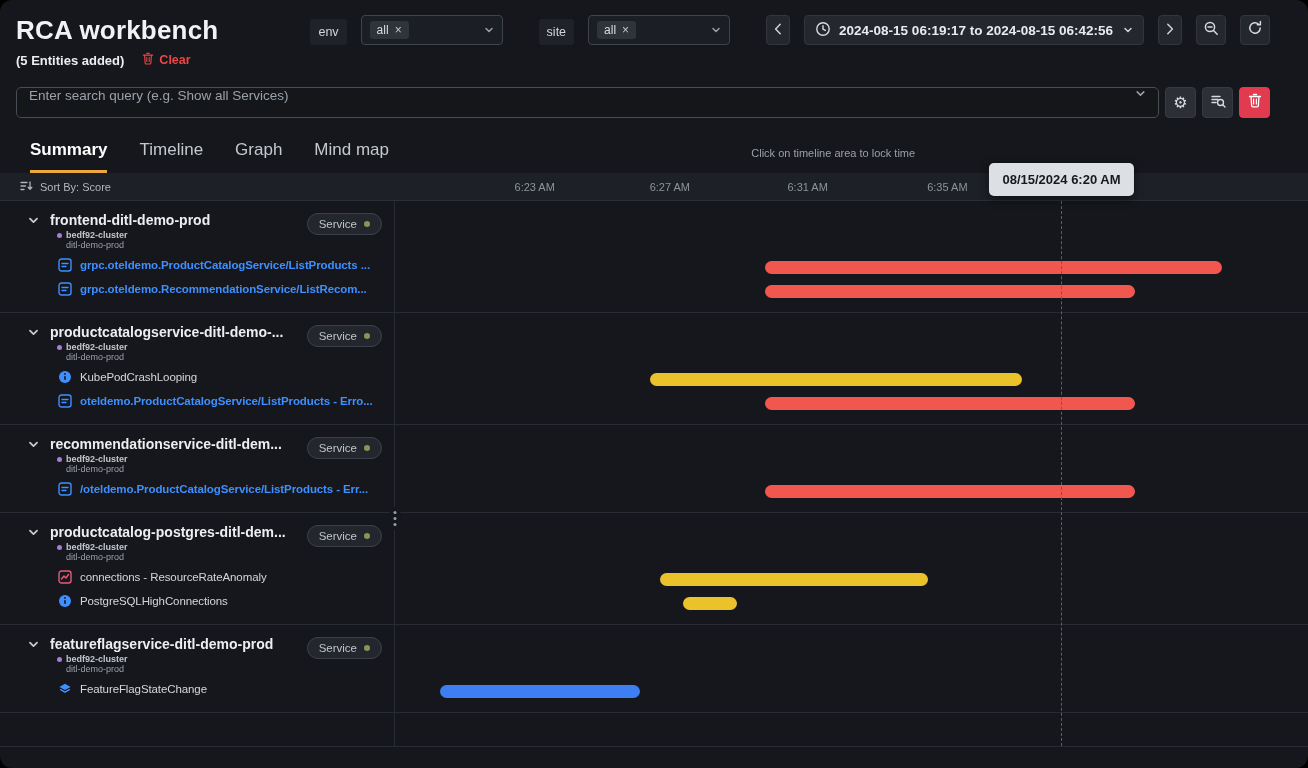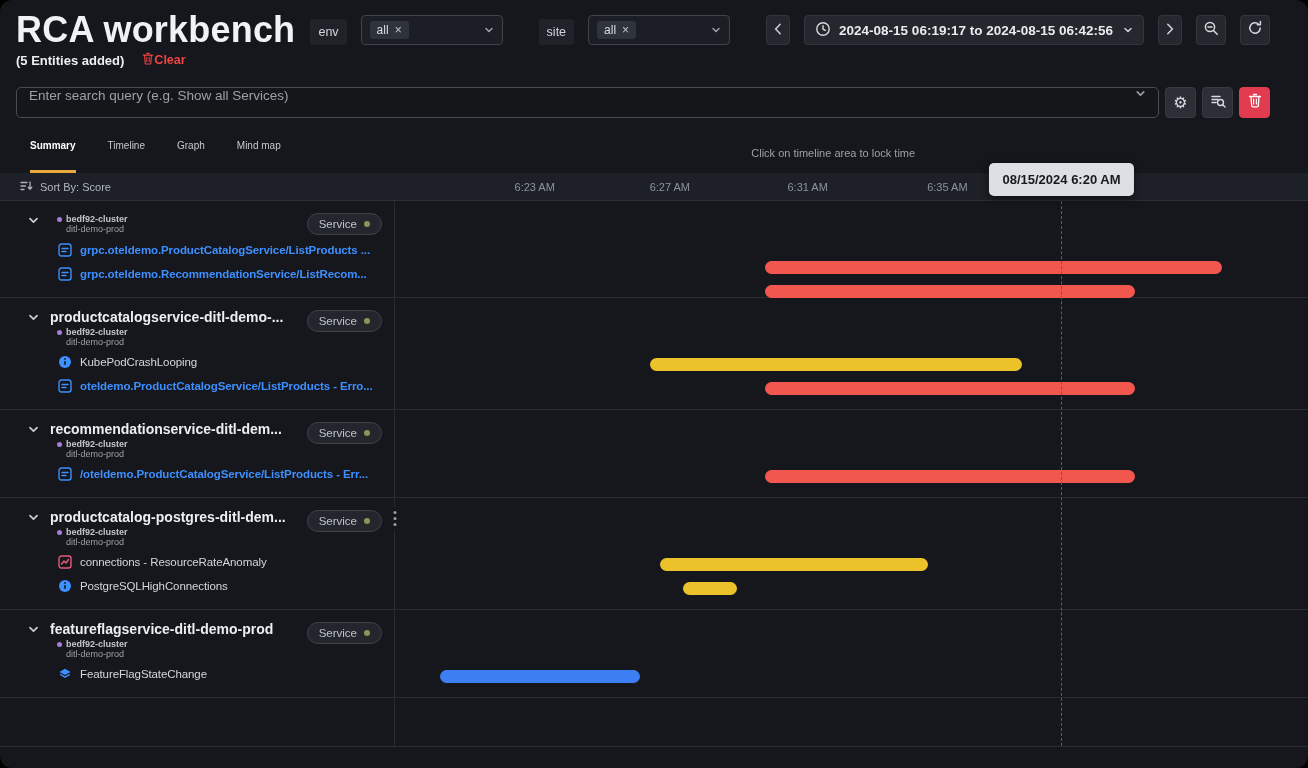--- a/index.html
+++ b/index.html
@@ -2,47 +2,47 @@
 <html><head>
 <meta charset="utf-8">
 <style>
   *{box-sizing:border-box;margin:0;padding:0}
   html,body{width:1308px;height:768px;background:#000;overflow:hidden}
   body{font-family:"Liberation Sans",sans-serif;-webkit-font-smoothing:antialiased}
   .app{width:1308px;height:768px;background:#15171c;border-radius:12px;overflow:hidden;display:flex;flex-direction:column;color:#e7e9ec;position:relative}
 
   
   .topbar{display:flex;justify-content:space-between;align-items:flex-start;padding:14px 38px 0 16px;flex:none}
-  .page-title{font-size:36px;font-weight:600;letter-spacing:.2px;line-height:32px;color:#f0f2f4}
+  .page-title{font-size:26px;font-weight:600;letter-spacing:.2px;line-height:32px;color:#f0f2f4}
   .controls{display:flex;align-items:flex-end;gap:14px;margin-top:1px}
   .flabel{font-size:12.5px;color:#d2d6db;background:#1f2228;border-radius:3px;padding:6px 8px}
   .dd{width:142px;height:30px;border:1px solid #3f444c;background:#1b1e24;border-radius:4px;display:flex;align-items:center;padding:0 8px;gap:6px;cursor:pointer}
   .chip{background:#2f333a;border-radius:3px;padding:2px 7px;font-size:12px;color:#d8dce0;display:flex;align-items:center;gap:6px}
   .chip .x{color:#c3c8cd;font-size:12px;line-height:1;cursor:pointer}
   .dd .caret{margin-left:auto;display:flex}
   .spacer{width:8px}
   .btn{height:30px;min-width:24px;display:flex;align-items:center;justify-content:center;background:#24272e;border:1px solid #31353d;border-radius:4px;padding:0 6px;cursor:pointer;color:#cfd3d8}
   .time-btn{gap:8px;padding:0 10px;font-size:13.5px;font-weight:600;color:#e9ebee;white-space:nowrap}
   .time-btn .caret{display:flex;margin-left:2px}
 
   
   .subrow{display:flex;align-items:center;gap:18px;padding:0 16px;margin-top:6px;flex:none}
   .entities-note{font-size:13px;font-weight:700;color:#eceef0}
-  .clear{display:flex;align-items:center;color:#ef4444;font-weight:700;font-size:12.5px;cursor:pointer}
+  .clear{display:flex;align-items:center;gap:5px;color:#ef4444;font-weight:700;font-size:12.5px;cursor:pointer}
 
   
   .searchrow{display:flex;gap:6px;padding:0 38px 0 16px;margin-top:19px;align-items:center;flex:none}
   .search{flex:1;height:31px;border:1px solid #474c55;background:#14161a;border-radius:5px;display:flex;align-items:flex-start;padding:0 12px;color:#9aa1a9;font-size:13.5px;cursor:text}
   .search .caret{margin-left:auto;display:flex}
   .iconbtn{width:31px;height:31px;flex:none;display:flex;align-items:center;justify-content:center;background:#2c2f36;border:1px solid #363a42;border-radius:4px;cursor:pointer;color:#d7dade;font-size:16px}
   .iconbtn.danger{background:#e23a4e;border-color:#e23a4e}
 
   
   .tabsrow{position:relative;display:flex;gap:32px;padding:22px 16px 0 30px;height:55px;flex:none}
-  .tab{font-size:10px;color:#c4c9ce;padding-bottom:17px;cursor:pointer;border-bottom:3px solid transparent}
+  .tab{font-size:17px;color:#c4c9ce;padding-bottom:17px;cursor:pointer;border-bottom:3px solid transparent}
   .tab.active{color:#fff;font-weight:700;border-bottom-color:#eca73d}
   .hint{position:absolute;left:63.7%;top:29px;transform:translateX(-50%);font-size:11px;color:#9aa0a8;white-space:nowrap}
 
   
   .band{display:flex;height:28px;background:#1d2127;border-bottom:1px solid #2b2f36;flex:none;position:relative}
   .band-left{width:395px;flex:none;display:flex;align-items:center;gap:7px;padding-left:20px;font-size:11px;color:#b2b7bd}
   .band-right{flex:1;position:relative;font-size:11px;color:#8d939b}
   .tick{position:absolute;top:8px;transform:translateX(-50%);white-space:nowrap}
   .tooltip{position:absolute;top:-10px;height:33px;transform:translateX(-50%);background:#dcdfe3;color:#17191d;font-size:13px;font-weight:600;border-radius:5px;display:flex;align-items:center;padding:0 13px;box-shadow:0 3px 10px rgba(0,0,0,.55);z-index:6;white-space:nowrap}
 
@@ -219,20 +219,21 @@
     <div class="groups">
         <div class="group">
           <div class="g-left">
             <div class="g-head">
               <span class="expander">
                 <svg width="11" height="11" viewBox="0 0 10 10">
                   <path d="M1.8 3.3l3.2 3.2 3.2-3.2" stroke="#c8ccd1" stroke-width="1.6" fill="none" stroke-linecap="round" stroke-linejoin="round"></path>
                 </svg>
               </span>
               <div class="g-meta">
+                <div class="g-title">frontend-ditl-demo-prod</div>
                 <div class="g-cluster">
                   <span class="pdot"></span>
                   <span class="g-cluster-label">bedf92-cluster</span>
                 </div>
                 <div class="g-ns">ditl-demo-prod</div>
               </div>
               <div class="badge">
                 <span>Service</span>
                 <span class="bdot"></span>
               </div>

